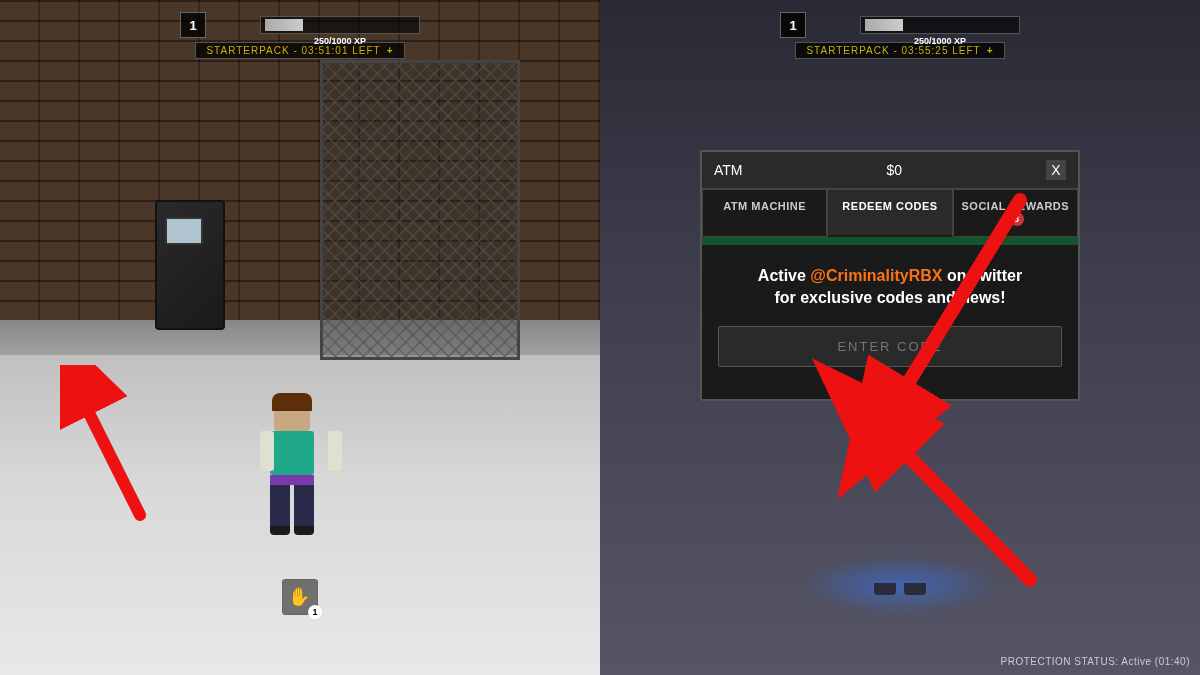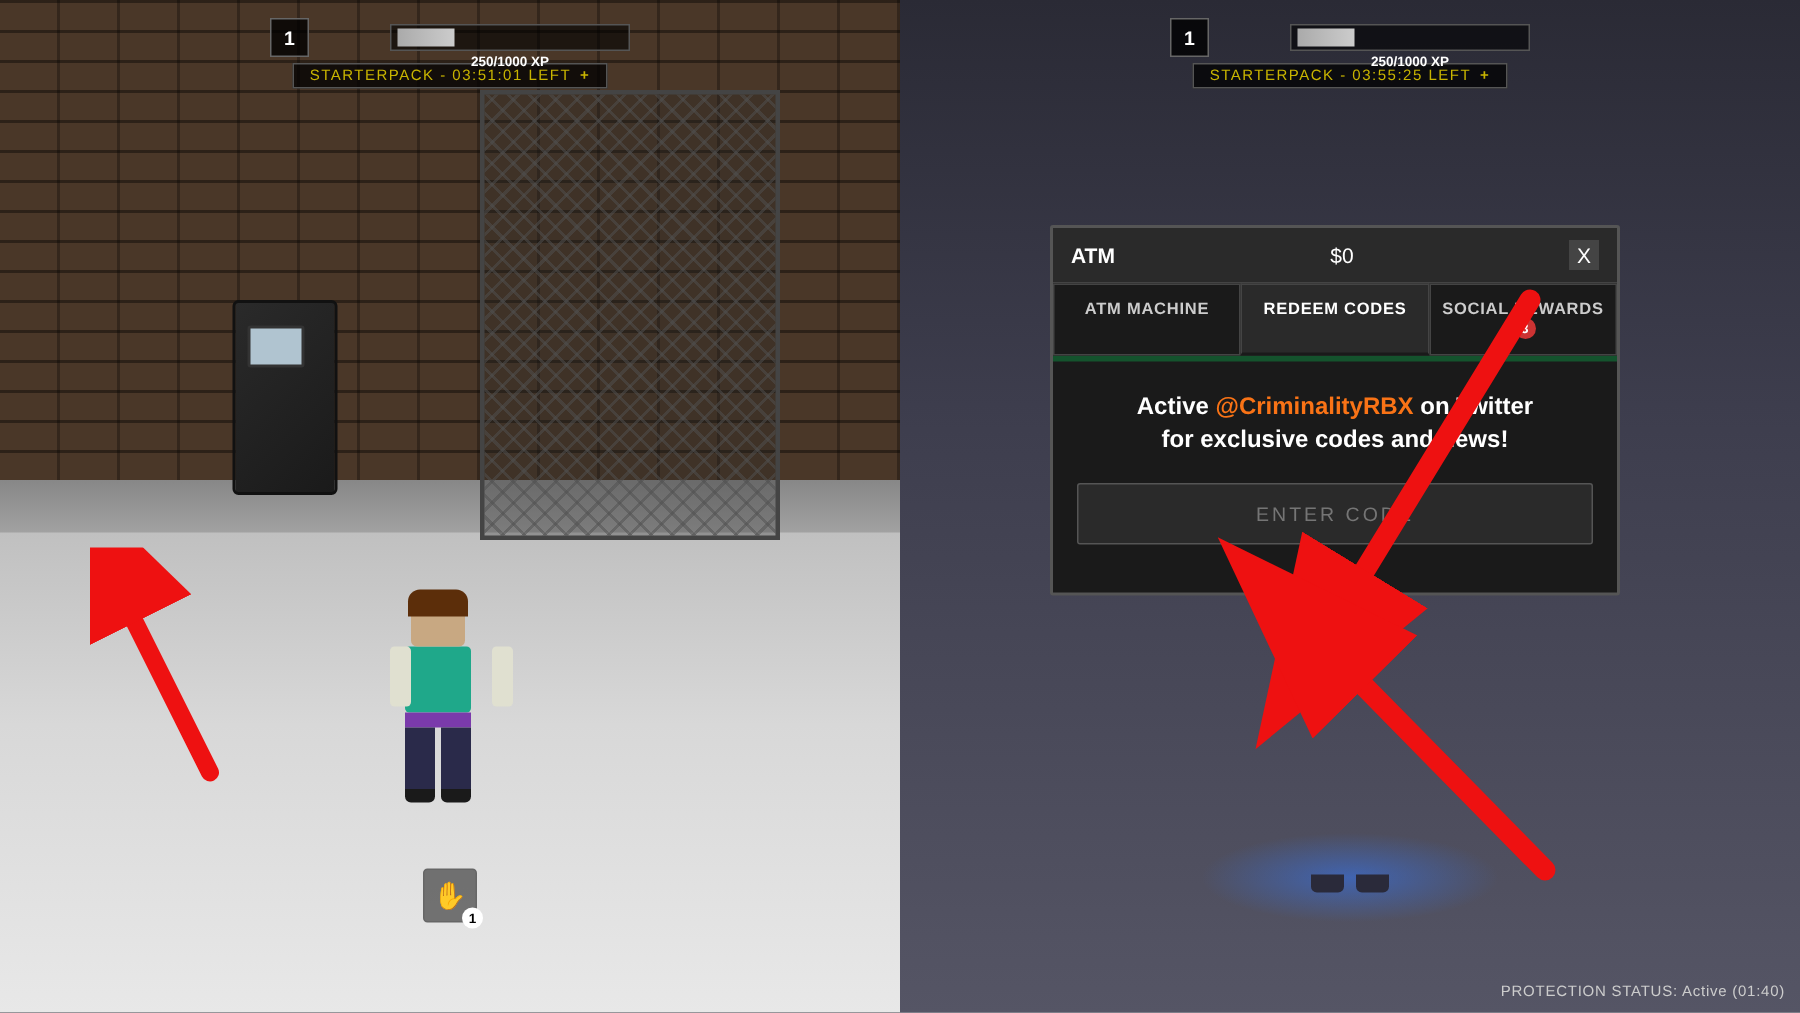--- a/index.html
+++ b/index.html
@@ -348,40 +348,40 @@
       background: #2a2a2a;
       padding: 8px 12px;
       display: flex;
       justify-content: space-between;
       align-items: center;
       border-bottom: 1px solid #444;
     }
     .atm-modal-title {
       color: white;
       font-size: 14px;
-      font-weight: bold;
+      font-weight: normal;
     }
     .atm-modal-balance {
       color: white;
       font-size: 14px;
     }
     .atm-modal-close {
       color: white;
       font-size: 14px;
       cursor: pointer;
       background: #444;
       width: 20px;
       height: 20px;
       display: flex;
       align-items: center;
       justify-content: center;
     }
     .atm-tabs {
       display: flex;
-      border-bottom: 4px solid #14532d;
+      border-bottom: 8px solid #14532d;
     }
     .atm-tab {
       flex: 1;
       padding: 10px 6px;
       text-align: center;
       font-size: 11px;
       font-weight: bold;
       letter-spacing: 0.5px;
       cursor: pointer;
       border: 1px solid #444;

